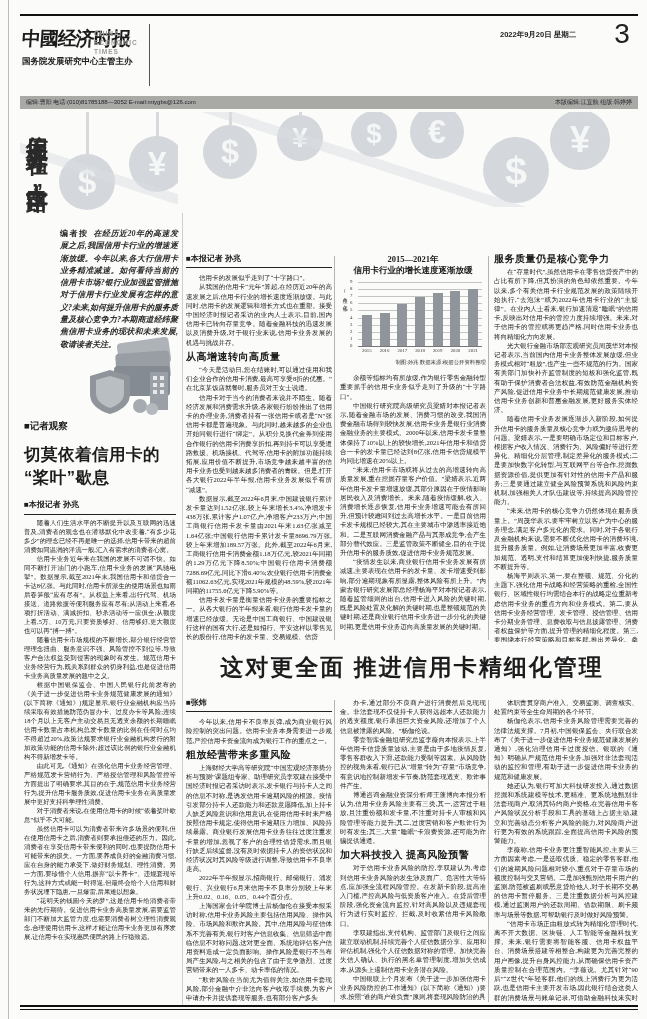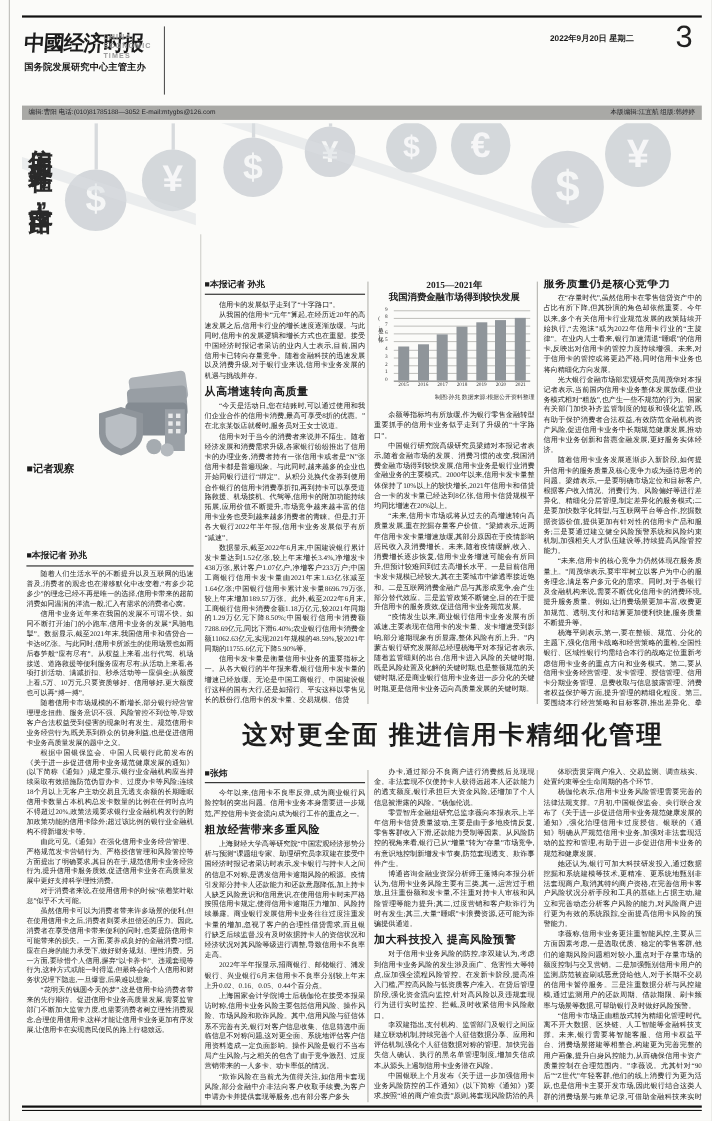--- a/index.html
+++ b/index.html
@@ -117,20 +117,24 @@
       <div class="stem" style="left: 258px; top: 0px; height: 0px;"></div>
       <div class="coin" style="left: 232px; top: -7px; height: 54px; width: 54px; font-size: 32.4px;">€</div>
       <div class="coin" style="left: 305px; top: 25px; height: 66px; width: 66px; font-size: 39.6px;">$</div>
       <div class="stem" style="left: 401px; top: 0px; height: 0px;"></div>
       <div class="coin" style="left: 372px; top: -2px; height: 60px; width: 60px; font-size: 36px;">¥</div>
       <div class="streak" style="left: -20px; top: 60px; width: 520px; height: 10px;"></div>
     </div>
 
   <div class="abs v-title">信用卡业务站在“十字路口”</div>
 
+  <div class="abs editor-note">
+    <span class="note-label">编者按</span>&nbsp;
+    <span>在经历近20年的高速发展之后,我国信用卡行业的增速逐渐放缓。今年以来,各大行信用卡业务精准减速。如何看待当前的信用卡市场?银行业加强监管措施对于信用卡行业发展有怎样的意义?未来,如何提升信用卡的服务质量及核心竞争力?本期商道经纬聚焦信用卡业务的现状和未来发展,敬请读者关注。</span>
+  </div>
 
   <div class="abs illu">
     <svg width="88" height="80" viewBox="0 0 88 80">
       <rect x="30" y="4" width="52" height="26" rx="4" fill="#aeb3b8" transform="rotate(-8 56 17)"></rect>
       <rect x="28" y="16" width="54" height="28" rx="4" fill="#989ea4" transform="rotate(-4 55 30)"></rect>
       <rect x="26" y="30" width="56" height="30" rx="4" fill="#848b92"></rect>
       <rect x="62" y="36" width="18" height="38" fill="#9aa0a6"></rect>
       <rect x="65" y="40" width="4" height="4" fill="#e8e9ea"></rect>
         <rect x="72" y="40" width="4" height="4" fill="#e8e9ea"></rect>
       <rect x="65" y="47" width="4" height="4" fill="#e8e9ea"></rect>
@@ -138,20 +142,21 @@
       <rect x="65" y="54" width="4" height="4" fill="#e8e9ea"></rect>
         <rect x="72" y="54" width="4" height="4" fill="#e8e9ea"></rect>
       <path d="M22 34 L42 40 L42 58 Q42 72 22 78 Q2 72 2 58 L2 40 Z" fill="#8f959b"></path>
       <path d="M22 40 L36 44 L36 57 Q36 67 22 72 Q8 67 8 57 L8 44 Z" fill="#b9bec3"></path>
       <circle cx="52" cy="70" r="7" fill="#a5abb0"></circle>
         <circle cx="64" cy="73" r="6" fill="#b4b9be"></circle>
     </svg>
   </div>
 
   <div class="abs obs-tag">■记者观察</div>
+  <div class="abs obs-title">切莫依着信用卡的“桨叶”歇息</div>
   <div class="abs obs-byline">■本报记者  孙兆</div>
   <div class="abs obs-body">
       <p>随着人们生活水平的不断提升以及互联网的迅速普及,消费者的观念也在潜移默化中改变着,“有多少花多少”的理念已经不再是唯一的选择,信用卡带来的超前消费如同温润的洋流一般,汇入有需求的消费者心窝。</p>
       <p>信用卡业务近年来在我国的发展不可谓不快。如同不断打开油门的小跑车,信用卡业务的发展“风驰电掣”。数据显示,截至2021年末,我国信用卡和借贷合一卡达8亿张。与此同时,信用卡所派生的使用场景也如雨后春笋般“应有尽有”。从权益上来看,出行代驾、机场接送、道路救援等便利服务应有尽有;从活动上来看,各项打折活动、满减折扣、秒杀活动等一应俱全;从额度上看,5万、10万元,只要资质够好、信用够好,更大额度也可以再“搏一搏”。</p>
       <p>随着信用卡市场规模的不断增长,部分银行经营管理理念扭曲、服务意识不强、风险管控不到位等,导致客户合法权益受到侵害的现象时有发生。规范信用卡业务经营行为,既关系到群众的切身利益,也是促进信用卡业务高质量发展的题中之义。</p>
       <p>根据中国银保监会、中国人民银行此前发布的《关于进一步促进信用卡业务规范健康发展的通知》(以下简称《通知》)规定显示,银行业金融机构应当持续采取有效措施防范伪冒办卡、过度办卡等风险;连续18个月以上无客户主动交易且无透支余额的长期睡眠信用卡数量占本机构总发卡数量的比例在任何时点均不得超过20%,政策法规要求银行业金融机构发行的附加政策功能的信用卡除外;超过该比例的银行业金融机构不得新增发卡等。</p>
       <p>由此可见,《通知》在强化信用卡业务经营管理、严格规范发卡营销行为、严格授信管理和风险管控等方面提出了明确要求,其目的在于,规范信用卡业务经营行为,提升信用卡服务质效,促进信用卡业务在高质量发展中更好支持科学理性消费。</p>
       <p>对于消费者来说,在使用信用卡的时候“依着桨叶歇息”似乎不大可能。</p>
       <p>虽然信用卡可以为消费者带来许多场景的便利,但在使用信用卡之后,消费者则要承担偿还的压力。因此,消费者在享受信用卡带来便利的同时,也要提防信用卡可能带来的损失。一方面,要养成良好的金融消费习惯,应在自身的能力承受下,做好财务规划、理性消费。另一方面,要珍惜个人信用,摒弃“以卡养卡”、违规套现等行为,这种方式或能一时得逞,但最终会给个人信用和财务状况埋下隐患,一旦爆雷,后果难以想象。</p>
       <p>“花明天的钱圆今天的梦”,这是信用卡给消费者带来的先行期待。促进信用卡业务高质量发展,需要监管部门不断加大监管力度,也需要消费者树立理性消费观念,合理使用信用卡,这样才能让信用卡业务更加有序发展,让信用卡在实现惠民便民的路上行稳致远。</p>
@@ -173,21 +178,21 @@
         <p>“今天是活动日,您在结账时,可以通过使用和我们企业合作的信用卡消费,最高可享受8折的优惠。”在北京某饭店就餐时,服务员对王女士说道。</p>
         <p>信用卡对于当今的消费者来说并不陌生。随着经济发展和消费需求升级,各家银行纷纷推出了信用卡的办理业务,消费者持有一张信用卡或者是“N”张信用卡都是普遍现象。与此同时,越来越多的企业也开始同银行进行“绑定”。从积分兑换代金券到使用合作银行的信用卡消费享折扣,再到持卡可以享受道路救援、机场接机、代驾等,信用卡的附加功能持续拓展,应用价值不断提升,市场竞争越来越丰富的信用卡业务也受到越来越多消费者的青睐。但是,打开各大银行2022年半年报,信用卡业务发展似乎有所“减速”。</p>
         <p>数据显示,截至2022年6月末,中国建设银行累计发卡量达到1.52亿张,较上年末增长3.4%,净增发卡438万张,累计客户1.07亿户,净增客户233万户;中国工商银行信用卡发卡量由2021年末1.63亿张减至1.64亿张;中国银行信用卡累计发卡量8696.79万张,较上年末增加189.57万张。此外,截至2022年6月末,工商银行信用卡消费金额1.18万亿元,较2021年同期的1.29万亿元下降8.50%;中国银行信用卡消费额7288.69亿元,同比下滑6.40%;农业银行信用卡消费金额11062.63亿元,实现2021年规模的48.59%,较2021年同期的11755.6亿元下降5.90%等。</p>
         <p>信用卡发卡量是衡量信用卡业务的重要指标之一。从各大银行的半年报来看,银行信用卡发卡量的增速已经放缓。无论是中国工商银行、中国建设银行这样的国有大行,还是如招行、平安这样以零售见长的股份行,信用卡的发卡量、交易规模、信贷</p>
       </div>
   </div>
 
   <div class="abs col" style="left:340px;top:254px;width:146px;height:388px;">
     <div class="chart">
       <div class="chart-title">2015—2021年</div>
-      <div class="chart-title">我国消费金融市场得到较快发展</div>
+      <div class="chart-title">信用卡行业的增长速度逐渐放缓</div>
       <div class="plot" id="chart-plot">
         <div class="ylab">(单位:亿张)</div>
       <div class="gridline base" style="top: 100%;"></div>
           <div class="ytick" style="top: 100%;">0</div>
           <div class="gridline" style="top: 88.8889%;"></div>
           <div class="ytick" style="top: 88.8889%;">1</div>
           <div class="gridline" style="top: 77.7778%;"></div>
           <div class="ytick" style="top: 77.7778%;">2</div>
           <div class="gridline" style="top: 66.6667%;"></div>
           <div class="ytick" style="top: 66.6667%;">3</div>

